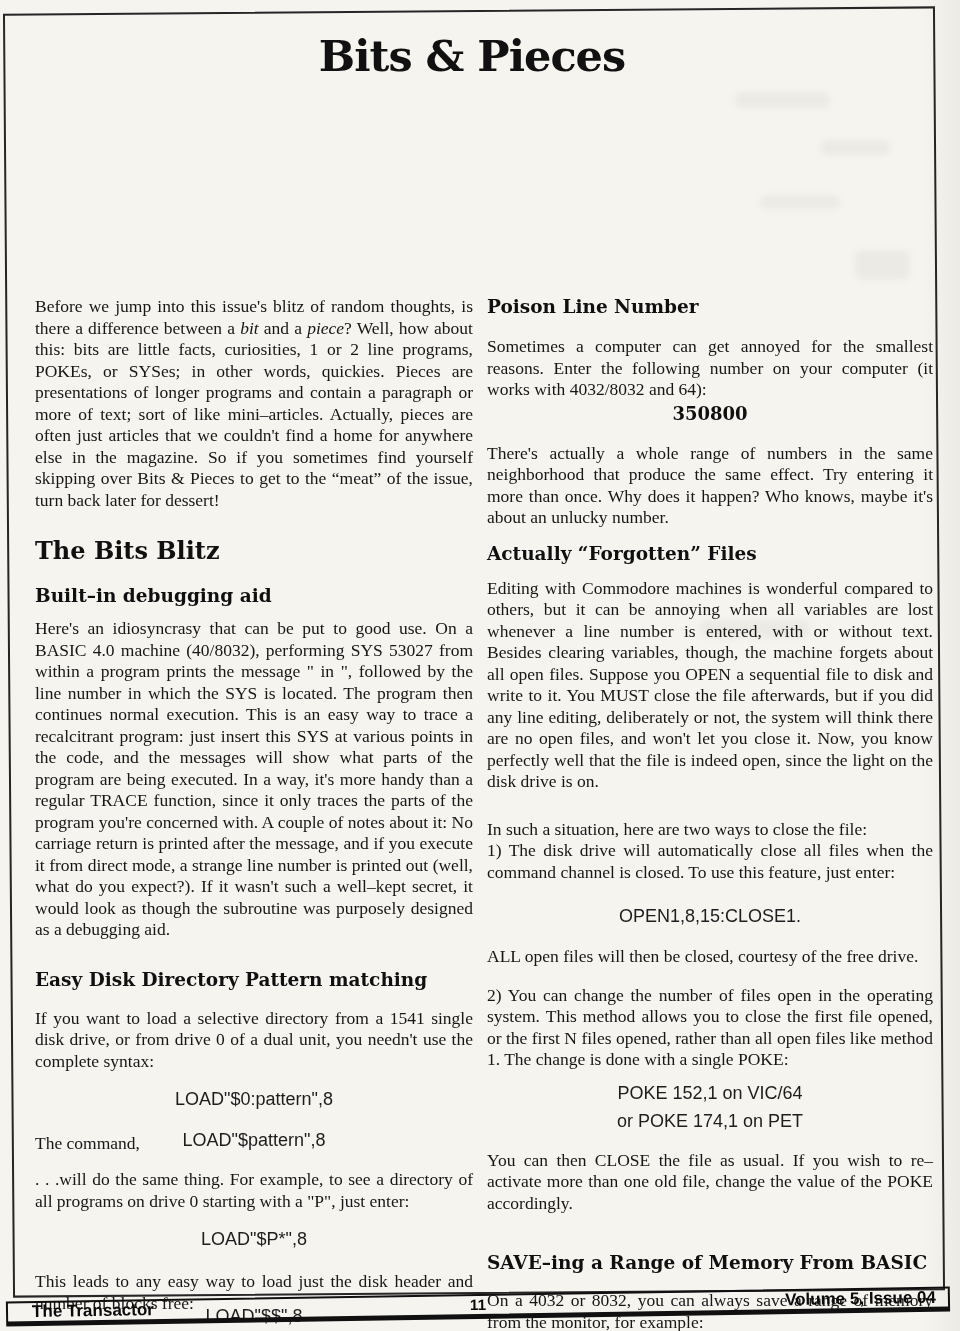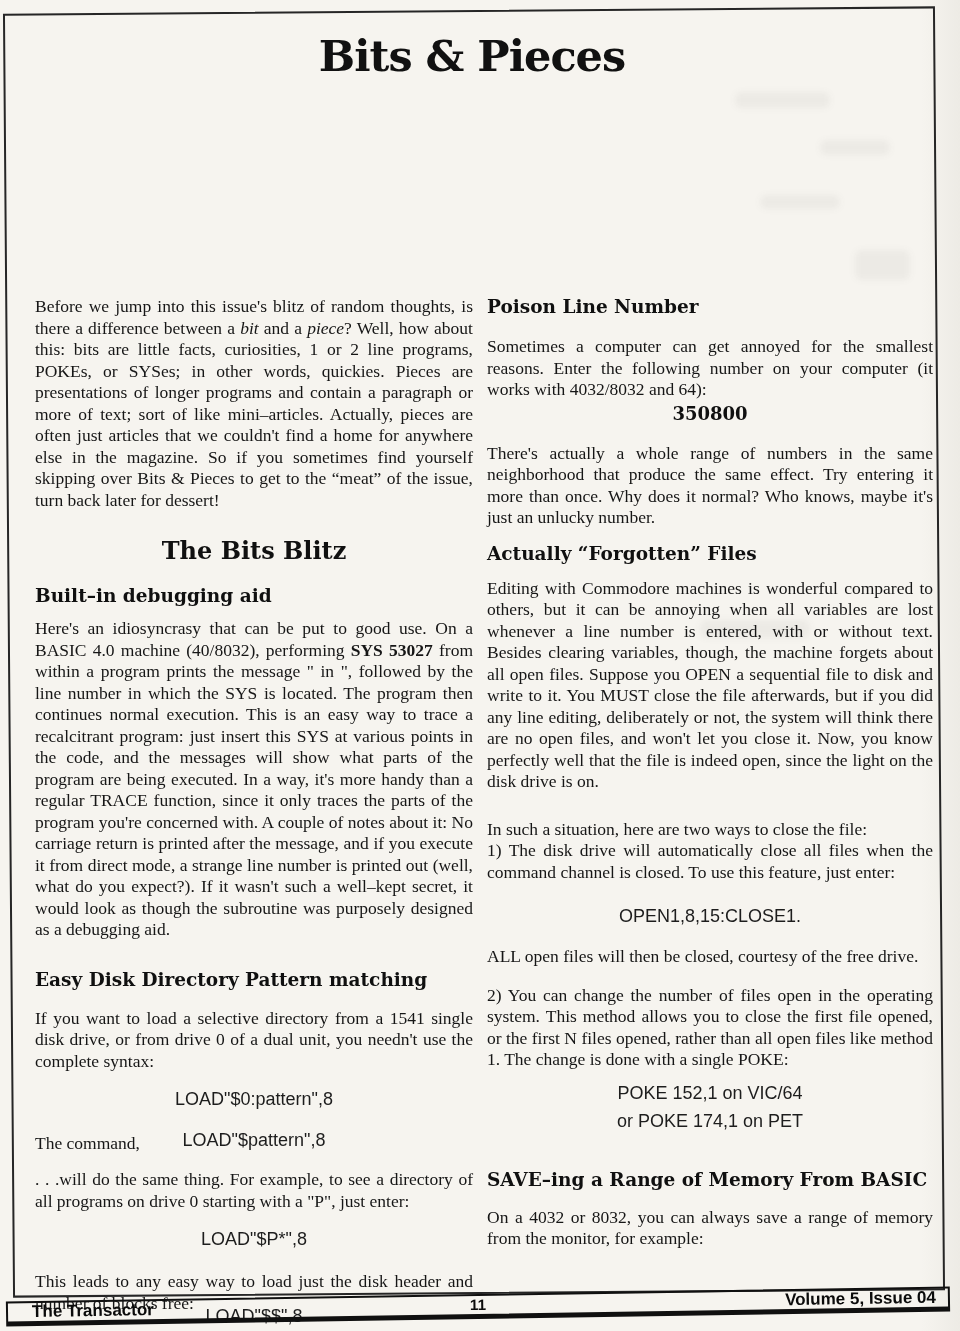--- a/index.html
+++ b/index.html
@@ -24,24 +24,24 @@
     color:#111;
   }
   .col{position:absolute;top:296px;}
   .col-left{left:35px;width:438px;}
   .col-right{left:487px;width:446px;}
   .body-p{
     font:17.5px/21.5px "Liberation Serif",serif;
     text-align:justify;margin:0;color:#161616;
   }
   .it{font-style:italic;}
-  .bd{font-weight:bold;}
+  .bd{font-weight:normal;}
   .h-center{
     font:bold 24px/26px "DejaVu Serif",serif;
-    text-align:center;margin:27px 0 0;color:#101010;
+    margin:27px 0 0;color:#101010;
   }
   .h-sub{
     font:bold 18.5px/22px "DejaVu Serif",serif;
     margin:0;color:#101010;
   }
   .code{
     font:18px/20px "Liberation Sans",sans-serif;
     text-align:center;margin:8px;color:#1d1d1d;
   }
   .num-line{
@@ -121,38 +121,39 @@
   </div>
 
   <div class="col col-right">
 
     <div class="h-sub">Poison Line Number</div>
 
     <p class="body-p mt18">Sometimes a computer can get annoyed for the smallest reasons. Enter the following number on your computer (it works with 4032/8032 and 64):</p>
 
     <div class="num-line mt2">350800</div>
 
-    <p class="body-p mt19">There's actually a whole range of numbers in the same neighborhood that produce the same effect. Try entering it more than once. Why does it normal? Who knows, maybe it's just an unlucky number.</p>
+    <p class="body-p mt19">There's actually a whole range of numbers in the same neighborhood that produce the same effect. Try entering it more than once. Why does it happen? Who knows, maybe it's about an unlucky number.</p>
 
     <div class="h-sub mt14">Actually “Forgotten” Files</div>
 
     <p class="body-p mt13">Editing with Commodore machines is wonderful compared to others, but it can be annoying when all variables are lost whenever a line number is entered, with or without text. Besides clearing variables, though, the machine forgets about all open files. Suppose you OPEN a sequential file to disk and write to it. You MUST close the file afterwards, but if you did any line editing, deliberately or not, the system will think there are no open files, and won't let you close it. Now, you know perfectly well that the file is indeed open, since the light on the disk drive is on.</p>
 
     <p class="body-p mt26">In such a situation, here are two ways to close the file:</p>
     <p class="body-p">1) The disk drive will automatically close all files when the command channel is closed. To use this feature, just enter:</p>
 
     <div class="code mt23">OPEN1,8,15:CLOSE1.</div>
 
     <p class="body-p mt20">ALL open files will then be closed, courtesy of the free drive.</p>
 
     <p class="body-p mt17">2) You can change the number of files open in the operating system. This method allows you to close the first file opened, or the first N files opened, rather than all open files like method 1. The change is done with a single POKE:</p>
 
     <div class="code mt12">POKE 152,1 on VIC/64</div>
     <div class="code mt2">or POKE 174,1 on PET</div>
 
+    <p class="body-p mt19">You can then CLOSE the file as usual. If you wish to re–activate more than one old file, change the value of the POKE accordingly.</p>
 
     <div class="h-sub mt38">SAVE–ing a Range of Memory From BASIC</div>
 
     <p class="body-p mt16">On a 4032 or 8032, you can always save a range of memory from the monitor, for example:</p>
 
   </div>
 
   <div id="footer-band">
     <span class="f-left">The Transactor</span>
     <span class="f-center">11</span>

